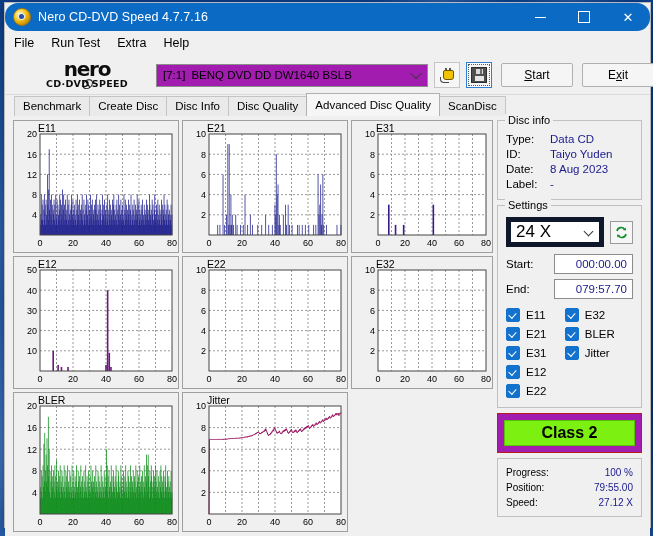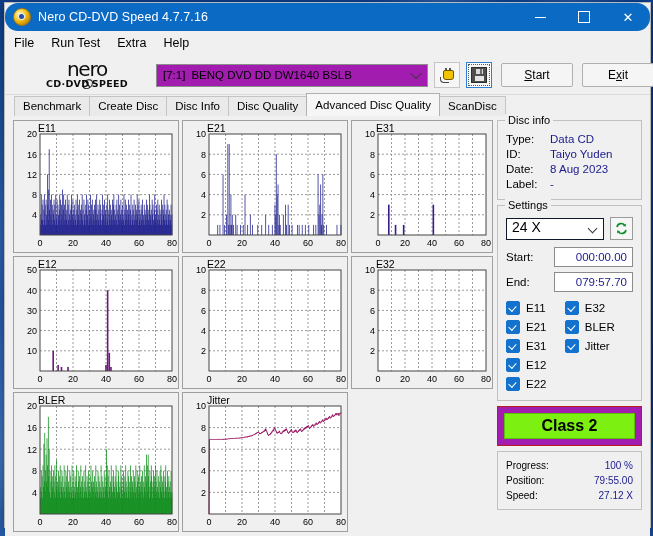--- a/index.html
+++ b/index.html
@@ -62,21 +62,21 @@
     padding-left:9px;flex:0 0 auto;border-bottom:1px solid #f0f0f0;
   }
   .menuitem{font-size:12.5px;color:#000;padding:2px 10px 3px 0;margin-right:7px;}
   
   .toolbar{
     height:38px;display:flex;align-items:center;flex:0 0 auto;
     padding:0 9px;background:#f0f0f0;border-bottom:1px solid #dcdcdc;
   }
   .logo{width:130px;flex:0 0 auto;user-select:none;padding-left:8px;}
   .logo .l1{
-    font-family:"DejaVu Sans",sans-serif;font-weight:normal;font-size:20px;
+    font-family:"DejaVu Sans",sans-serif;font-weight:bold;font-size:20px;
     letter-spacing:-1.2px;line-height:17px;color:#0d0d0d;text-align:center;
   }
   .logo .l2{
     font-family:"DejaVu Sans",sans-serif;font-weight:bold;font-size:9.5px;
     letter-spacing:.3px;line-height:11px;color:#0d0d0d;text-align:center;
     white-space:nowrap;
   }
   .logo .l2 .slash{display:inline-block;transform:skewX(-17deg);padding:0 1px;}
   .drive-select{
     flex:0 0 auto;width:270px;height:21px;background:#a21caf;border:1px solid #8c8c8c;
@@ -161,22 +161,22 @@
   }
   .group > .glabel{
     position:absolute;top:-7px;left:7px;background:#f0f0f0;padding:0 3px;
     font-size:11px;color:#000;
   }
   .inforow{display:flex;font-size:11.5px;line-height:15px;}
   .inforow .k{width:44px;color:#000;flex:0 0 auto;}
   .inforow .v{color:#1a1a8c;}
   .settings-top{display:flex;align-items:center;gap:6px;margin-bottom:7px;}
   .combo{
-    flex:1 1 auto;height:20px;background:#fff;border:1px solid #0f172a;position:relative;
-    display:flex;font-size:14px;padding-left:5px;color:#000;
+    flex:1 1 auto;height:20px;background:#fff;border:5px solid #0f172a;position:relative;
+    display:flex;font-size:17px;padding-left:5px;color:#000;
   }
   .combo .chev{
     position:absolute;right:7px;top:6px;width:6px;height:6px;
     border-right:1.3px solid #3a3a3a;border-bottom:1.3px solid #3a3a3a;transform:rotate(45deg);
   }
   .refreshbtn{
     width:21px;height:21px;background:#f6f6f6;border:1px solid #9a9a9a;
     display:flex;align-items:center;justify-content:center;flex:0 0 auto;
   }
   .fieldrow{display:flex;align-items:center;margin-bottom:5px;}

